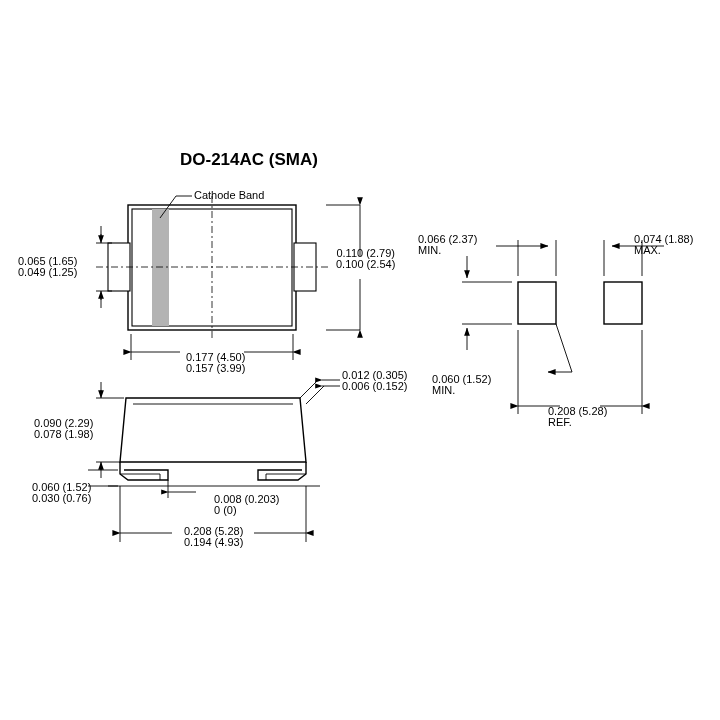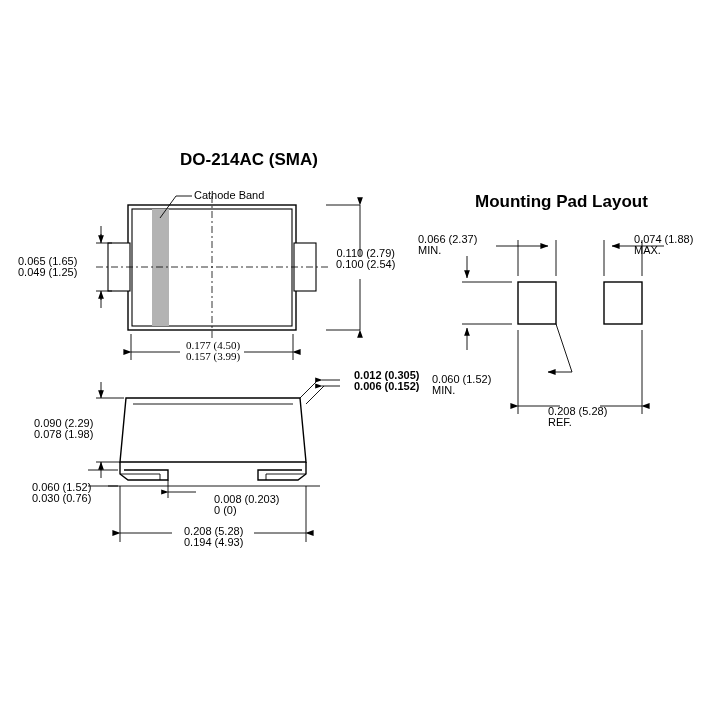--- a/index.html
+++ b/index.html
@@ -123,32 +123,31 @@
       <line class="thin" x1="642" y1="330" x2="642" y2="414"></line>
       <line class="thin" x1="518" y1="406" x2="560" y2="406" marker-start="url(#ar)"></line>
       <line class="thin" x1="642" y1="406" x2="600" y2="406" marker-start="url(#ar)"></line>
 
       <line class="thin" x1="556" y1="324" x2="572" y2="372"></line>
       <line class="thin" x1="572" y1="372" x2="548" y2="372" marker-end="url(#ar)"></line>
     </g>
   </svg>
 
   <div class="title" style="left:180px;top:150px;">DO-214AC (SMA)</div>
-  <div class="title" style="left:475px;top:192px;">Mounting Pad Layout</div>
 
   <div class="lbl" style="left:194px;top:190px;">Cathode Band</div>
 
   <div class="lbl" style="left:18px;top:256px;text-align:center;">0.065 (1.65)
 0.049 (1.25)</div>
   <div class="lbl" style="left:336px;top:248px;text-align:center;">0.110 (2.79)
 0.100 (2.54)</div>
-  <div class="lbl" style="left:186px;top:340px;font-family:Liberation Serif, serif;">0.177 (4.50)
+  <div class="lbl" style="left:186px;top:352px;">0.177 (4.50)
 0.157 (3.99)</div>
 
-  <div class="lbl" style="left:354px;top:370px;font-weight:bold;">0.012 (0.305)
+  <div class="lbl" style="left:342px;top:370px;">0.012 (0.305)
 0.006 (0.152)</div>
   <div class="lbl" style="left:34px;top:418px;">0.090 (2.29)
 0.078 (1.98)</div>
   <div class="lbl" style="left:32px;top:482px;">0.060 (1.52)
 0.030 (0.76)</div>
   <div class="lbl" style="left:214px;top:494px;">0.008 (0.203)
 0 (0)</div>
   <div class="lbl" style="left:184px;top:526px;">0.208 (5.28)
 0.194 (4.93)</div>
 

